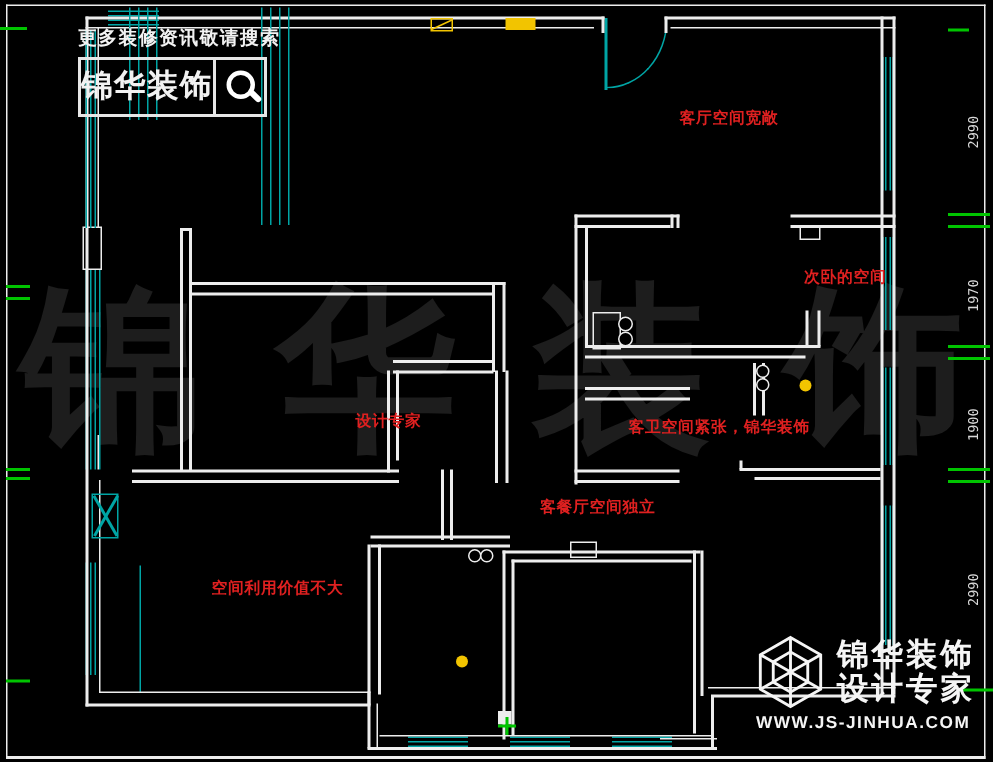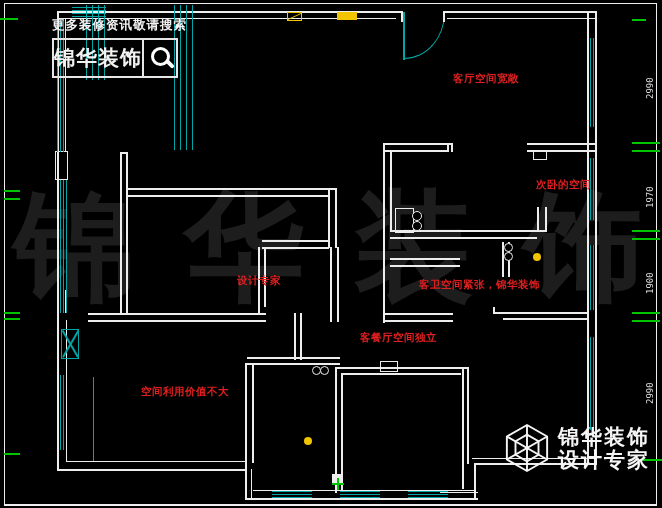--- a/index.html
+++ b/index.html
@@ -261,15 +261,16 @@
           <line x1="24" y1="2" x2="24" y2="50"></line>
           <line x1="3" y1="14" x2="45" y2="38"></line>
           <line x1="45" y1="14" x2="3" y2="38"></line>
         </g>
       </svg>
       <div class="txt">
         <div class="l1">锦华装饰</div>
         <div class="l2">设计专家</div>
       </div>
     </div>
+    <div class="web">WWW.JS-JINHUA.COM</div>
   </div>
 
 </div>
 
 </body></html>

